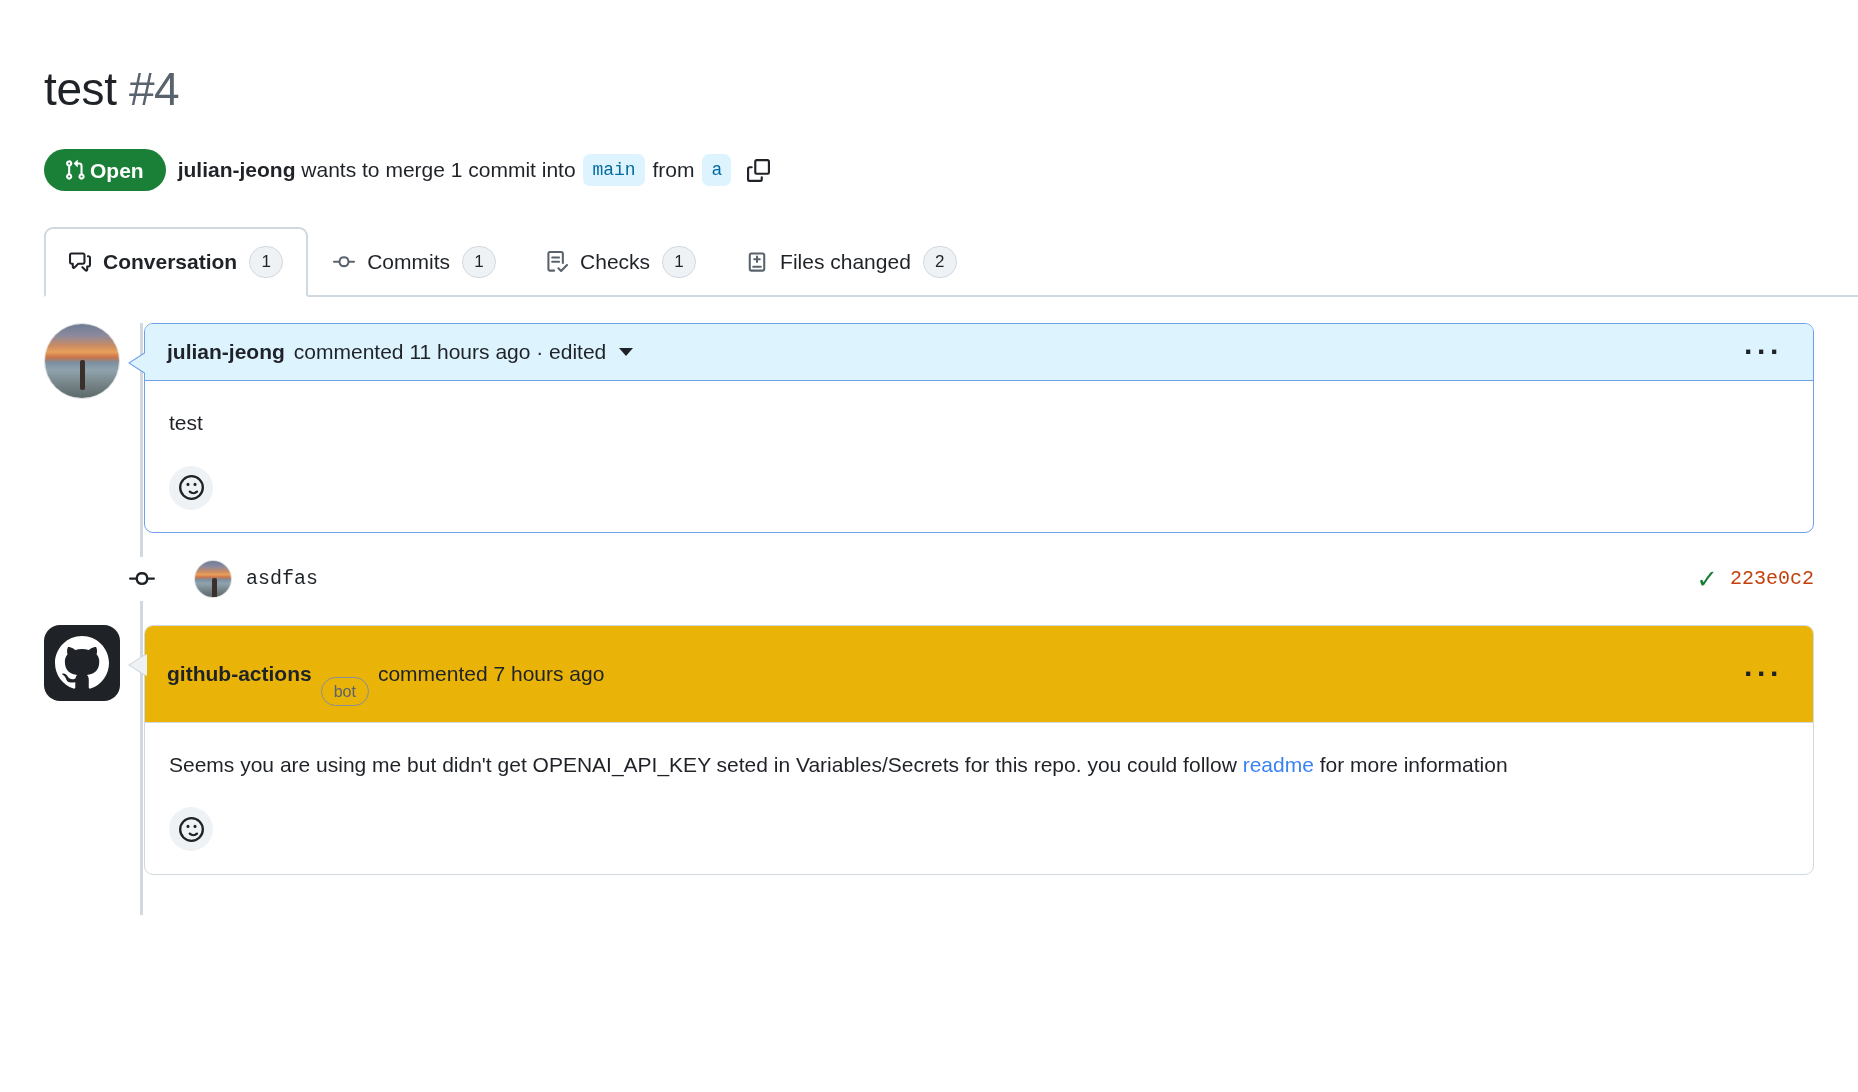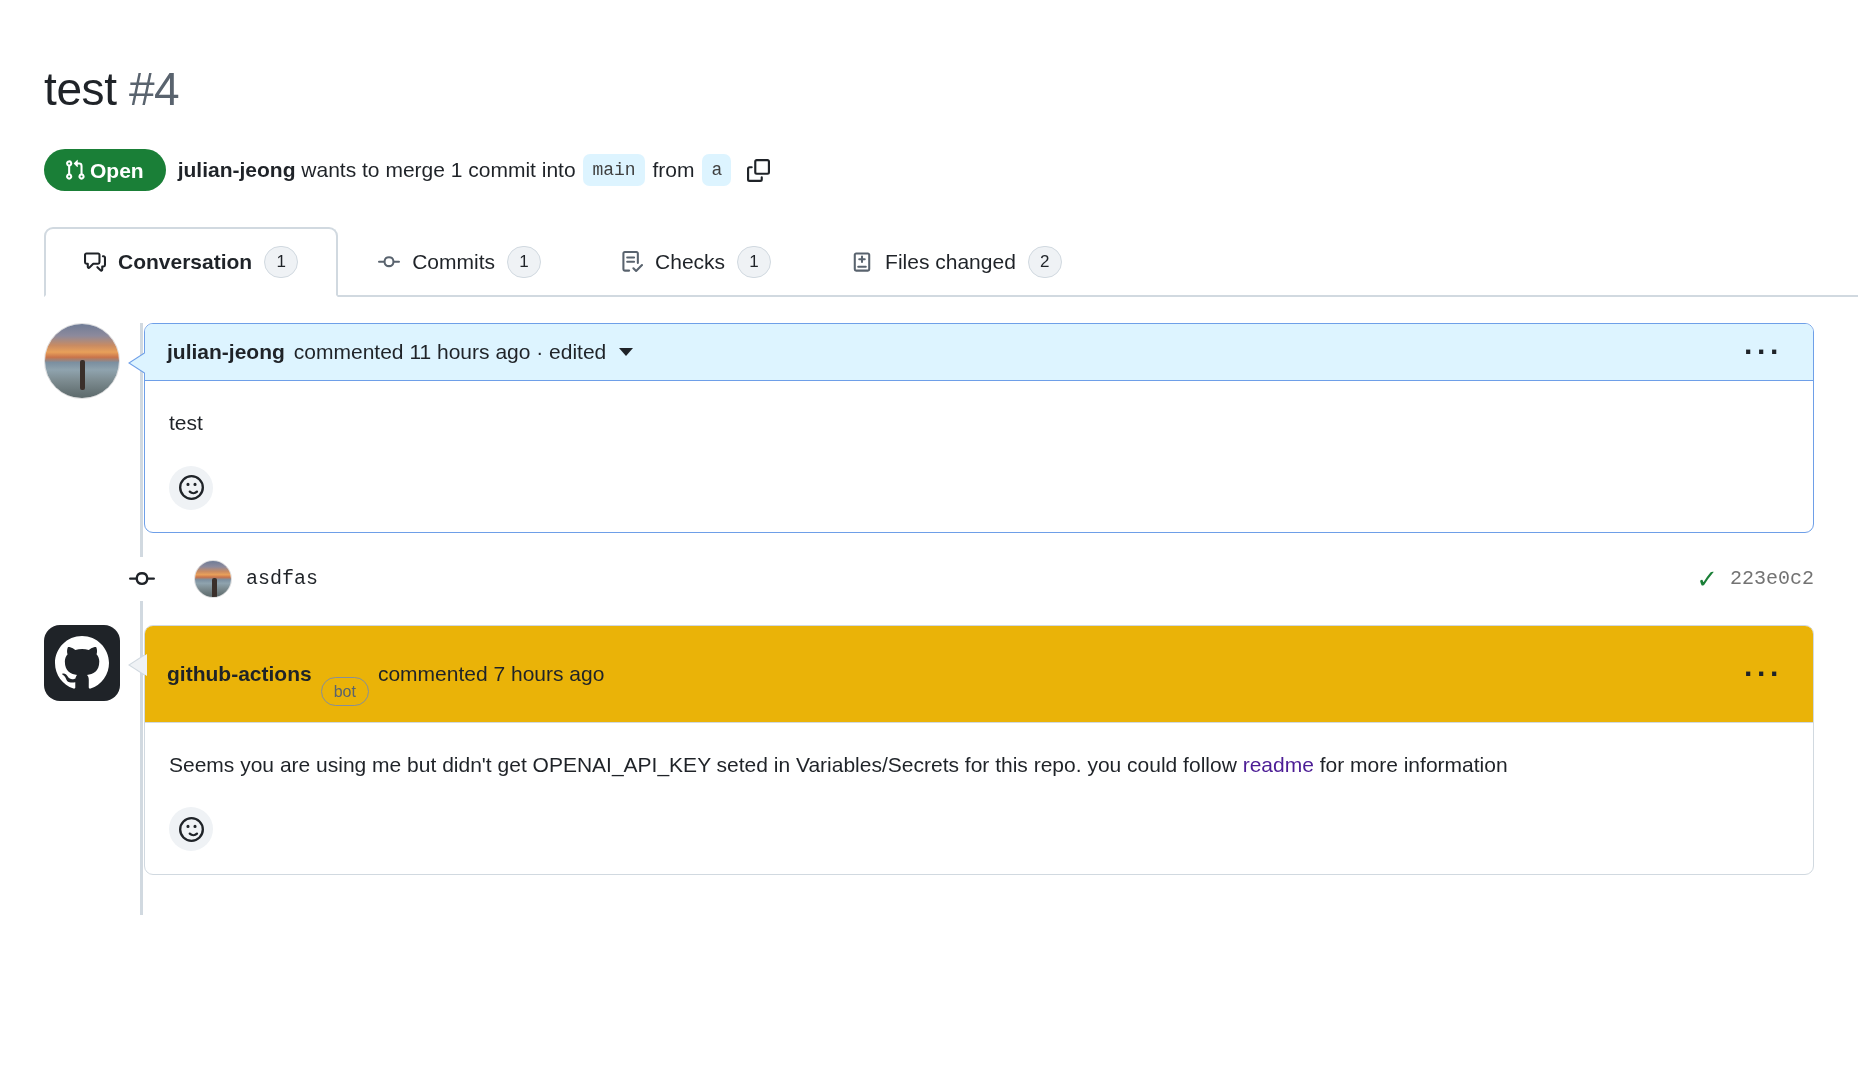--- a/index.html
+++ b/index.html
@@ -45,21 +45,21 @@
     font-size: 21px;
     font-weight: 600;
     line-height: 1;
   }
   .state-badge svg { display: block; }
   .subhead-text { display: inline-flex; align-items: center; gap: 0; }
   .subhead-text .author { font-weight: 700; }
   .branch-chip {
     display: inline-block;
     background: #ddf4ff;
-    color: #404040;
+    color: #0369a1;
     border-radius: 7px;
     padding: 3px 9px;
     font-family: "Liberation Mono", monospace;
     font-size: 18px;
     line-height: 1.45;
     margin: 0 2px;
   }
   .copy-btn {
     display: inline-flex;
     align-items: center;
@@ -80,21 +80,21 @@
     left: 0; right: -44px; bottom: 0;
     height: 2px; background: #d1d9e0;
   }
   .tabs { display: flex; align-items: flex-end; height: 70px; position: relative; z-index: 2; }
   .tab {
     display: inline-flex;
     align-items: center;
     gap: 12px;
     font-size: 21px;
     color: #1f2328;
-    padding: 14px 38px;
+    padding: 14px 23px;
     height: 70px;
     box-sizing: border-box;
     white-space: nowrap;
     background: transparent;
     border: 2px solid transparent;
     border-radius: 9px 9px 0 0;
   }
   .tab.selected {
     font-weight: 600;
     background: #ffffff;
@@ -242,21 +242,21 @@
     padding: 0 8px;
     font-weight: 700;
   }
 
   .comment-body {
     padding: 26px 24px 22px 24px;
     font-size: 21px;
     line-height: 1.55;
     color: #1f2328;
   }
-  .comment-body a { color: #4c1d95; text-decoration: none; }
+  .comment-body a { color: #3b82f6; text-decoration: none; }
   .reaction-btn {
     display: inline-flex;
     align-items: center; justify-content: center;
     width: 44px; height: 44px;
     border-radius: 50%;
     background: #eff2f5;
     border: 1px solid transparent;
     margin-top: 26px;
   }
 
@@ -289,21 +289,21 @@
     border: 1px solid rgba(31,35,40,0.15);
   }
   .commit-msg { font-family: "Liberation Mono", monospace; font-size: 20px; color: #1f2328; }
   .commit-right {
     position: absolute;
     right: 0;
     display: flex; align-items: center; gap: 12px;
     font-size: 20px;
   }
   .check-ok { color: #1a7f37; font-size: 26px; line-height: 1; }
-  .sha { font-family: "Liberation Mono", monospace; color: #737373; font-size: 20px; }
+  .sha { font-family: "Liberation Mono", monospace; color: #c2410c; font-size: 20px; }
 </style>
 </head>
 <body>
 
 <div class="page">
 
   <h1 class="pr-title">
     <span>test</span>
     <span class="num">#4</span>
   </h1>

